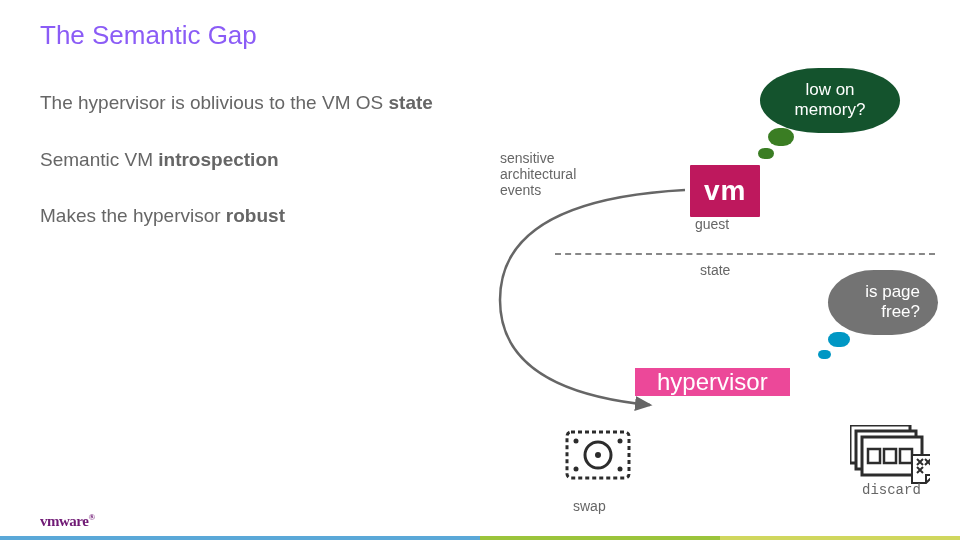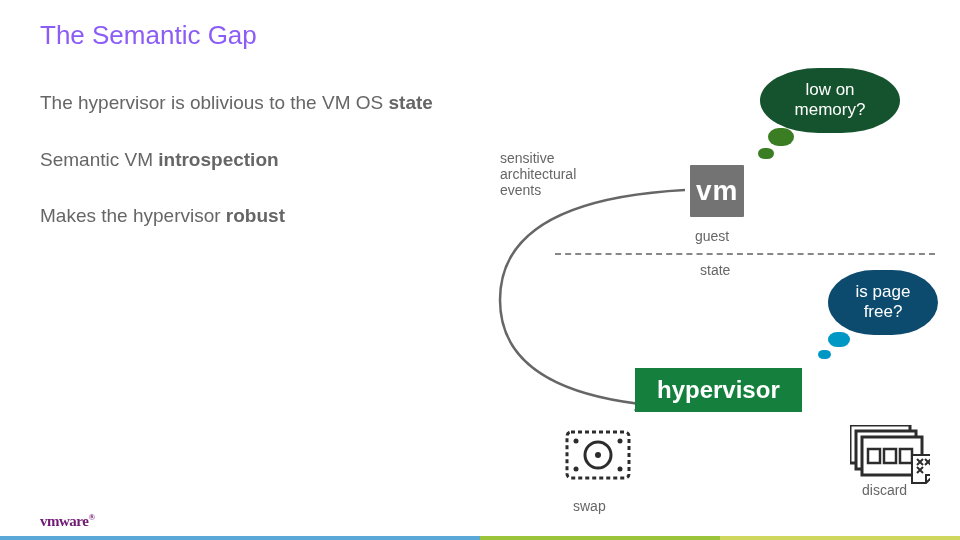--- a/index.html
+++ b/index.html
@@ -48,48 +48,48 @@
     position: absolute;
     background: #3a7d23;
     color: #fff;
     font-size: 17px;
     padding: 12px 18px;
     border-radius: 50% / 60%;
     text-align: center;
     line-height: 1.2;
   }
   .cloud.green { background: #14532d; }
-  .cloud.blue  { background: #0c4a6e; }
+  .cloud.blue  { background: #737373; text-align: right; }
   .cloud-tail { position: absolute; }
   .cloud-tail .dot {
     position: absolute;
     border-radius: 50% / 60%;
   }
   .cloud-tail.green .dot { background: #3a7d23; }
   .cloud-tail.blue  .dot { background: #0097c4; }
 
   
   .vm-box {
     position: absolute;
-    background: #737373;
+    background: #be185d;
     color: #fff;
     font-size: 28px;
     font-weight: 700;
-    padding: 10px 6px;
+    padding: 10px 14px;
     letter-spacing: 1px;
     border-radius: 1px;
   }
   
   .hv-box {
     position: absolute;
-    background: #15803d;
+    background: #ec4899;
     color: #fff;
     font-size: 24px;
-    font-weight: 700;
-    padding: 8px 22px;
+    font-weight: 400;
+    padding: 0 22px;
   }
 
   .label {
     position: absolute;
     font-size: 14px;
     color: #666;
   }
 
   
   .divider {
@@ -178,21 +178,21 @@
 
     <svg class="arrow-svg">
       <defs>
         <marker id="arrowhead" markerWidth="8" markerHeight="8" refX="6" refY="3" orient="auto">
           <path d="M0,0 L7,3 L0,6 Z" fill="#666"></path>
         </marker>
       </defs>
       <path d="M 225 40 Q 40 50 40 150 Q 40 240 190 255" stroke="#666" stroke-width="2.5" fill="none" marker-end="url(#arrowhead)"></path>
     </svg>
 
-    <div class="label" style="left:225px; top:148px;">guest</div>
+    <div class="label" style="left:225px; top:136px;">guest</div>
     <div class="divider" style="left:85px; top:173px;"></div>
     <div class="label" style="left:230px; top:182px;">state</div>
 
     <div class="cloud blue" style="left:358px; top:190px; width:110px;">
       <span style="white-space:pre-line;">is page
 free?</span>
     </div>
     <div class="cloud-tail blue">
       <div class="dot" style="left:358px; top:252px; width:22px; height:15px;"></div>
       <div class="dot" style="left:348px; top:270px; width:13px; height:9px;"></div>
@@ -228,20 +228,20 @@
 
         <g transform="translate(62,30)">
           <path d="M0 28 L0 0 L22 0 L22 20 L14 28 Z" fill="#fff" stroke="#2c2c2c" stroke-width="2"></path>
           <path d="M14 28 L14 20 L22 20" fill="none" stroke="#2c2c2c" stroke-width="2"></path>
           <path d="M5 4 L11 10 M11 4 L5 10" stroke="#2c2c2c" stroke-width="2"></path>
           <path d="M5 12 L11 18 M11 12 L5 18" stroke="#2c2c2c" stroke-width="2"></path>
           <path d="M13 4 L19 10 M19 4 L13 10" stroke="#2c2c2c" stroke-width="2"></path>
         </g>
       </svg>
     </div>
-    <div class="label" style="left:392px; top:402px;">discard</div>
+    <div class="label" style="left:392px; top:402px;font-family:Liberation Mono, monospace;">discard</div>
   </div>
 
   <div class="logo">
     <span>vmware</span><sup>®</sup>
   </div>
   <div class="footer-bar"></div>
 </div>
 
 </body></html>

